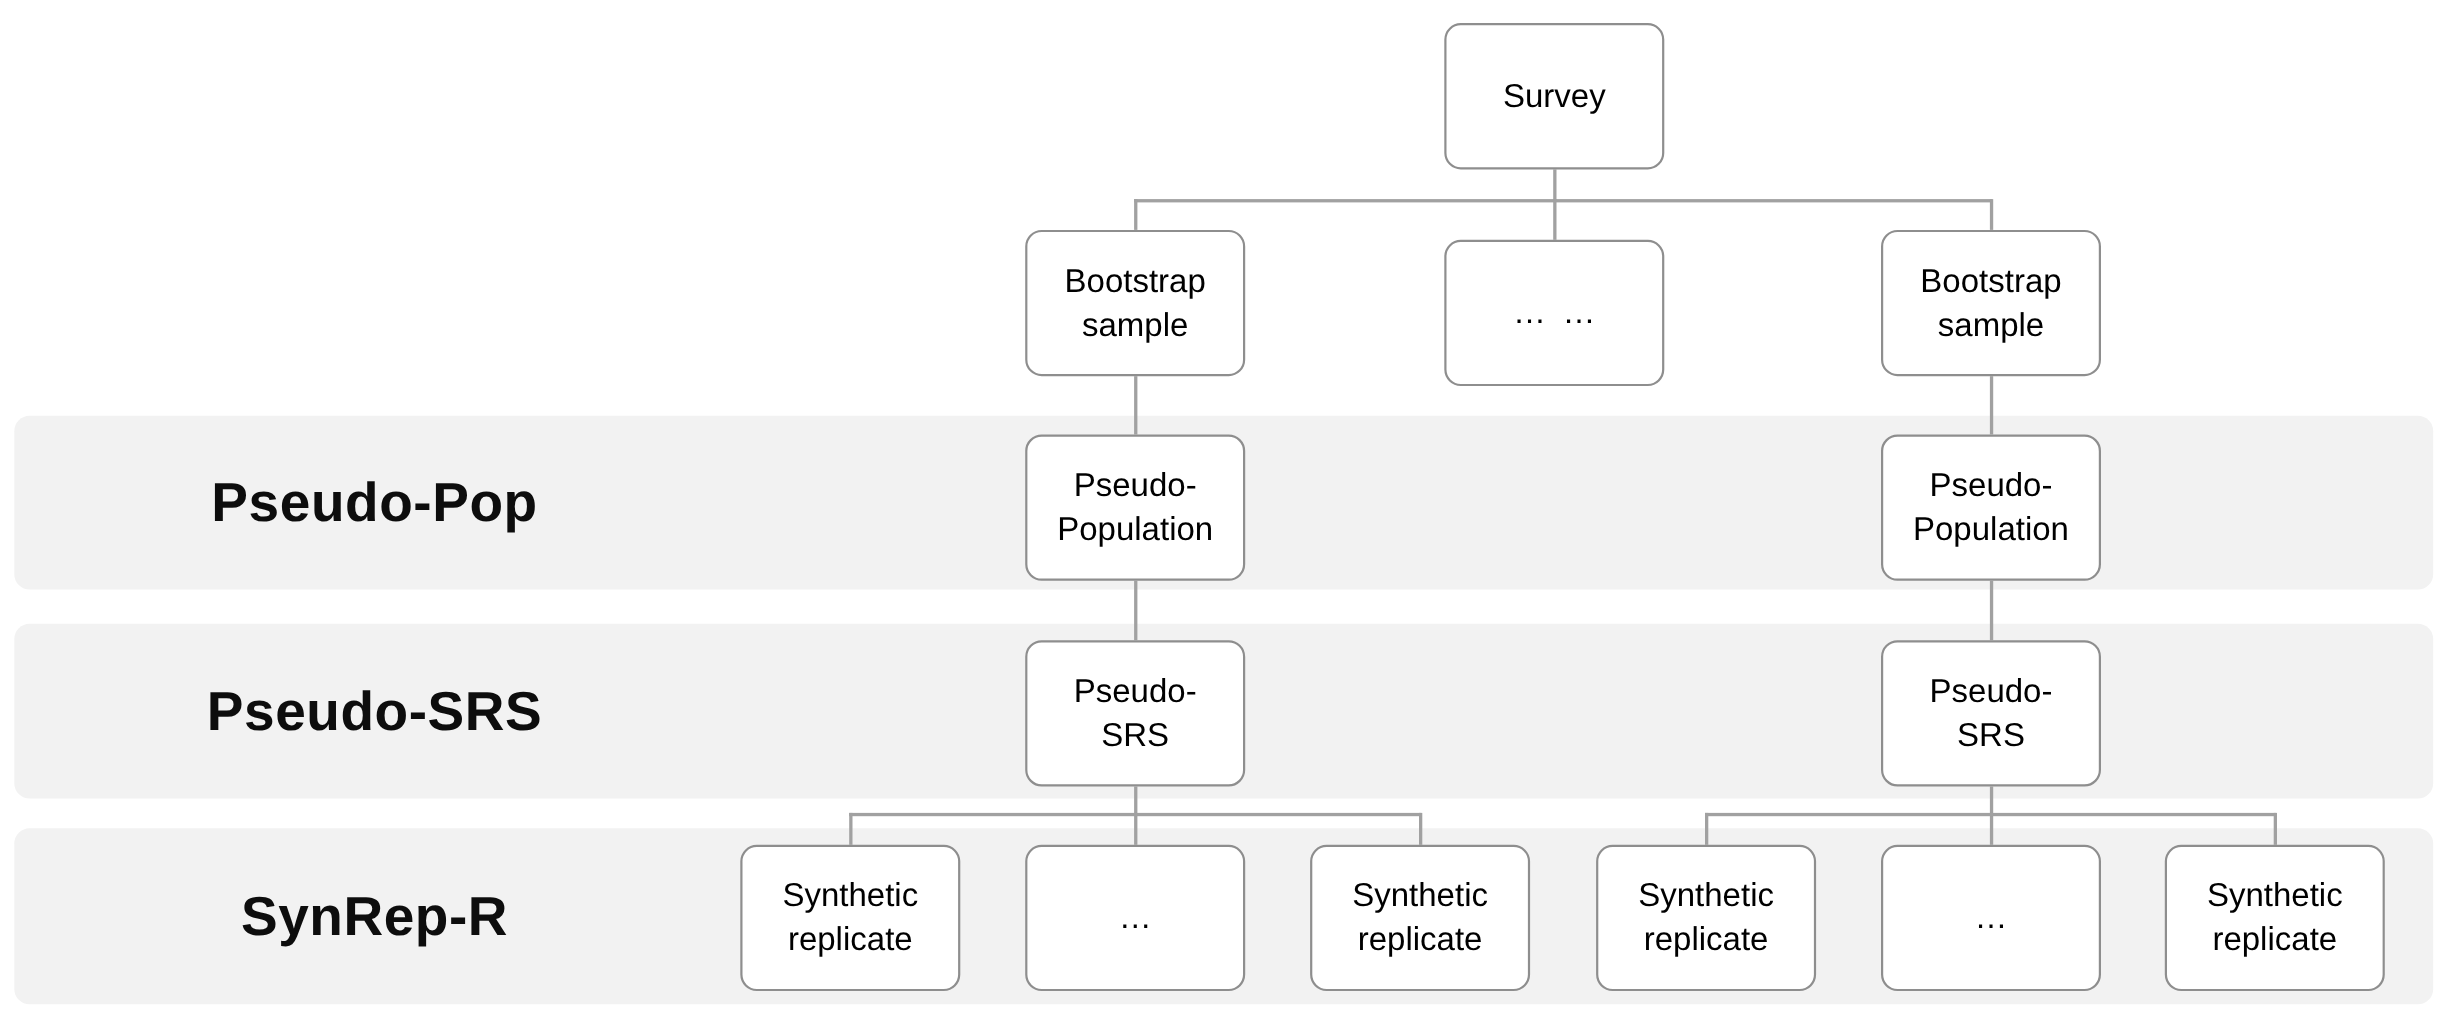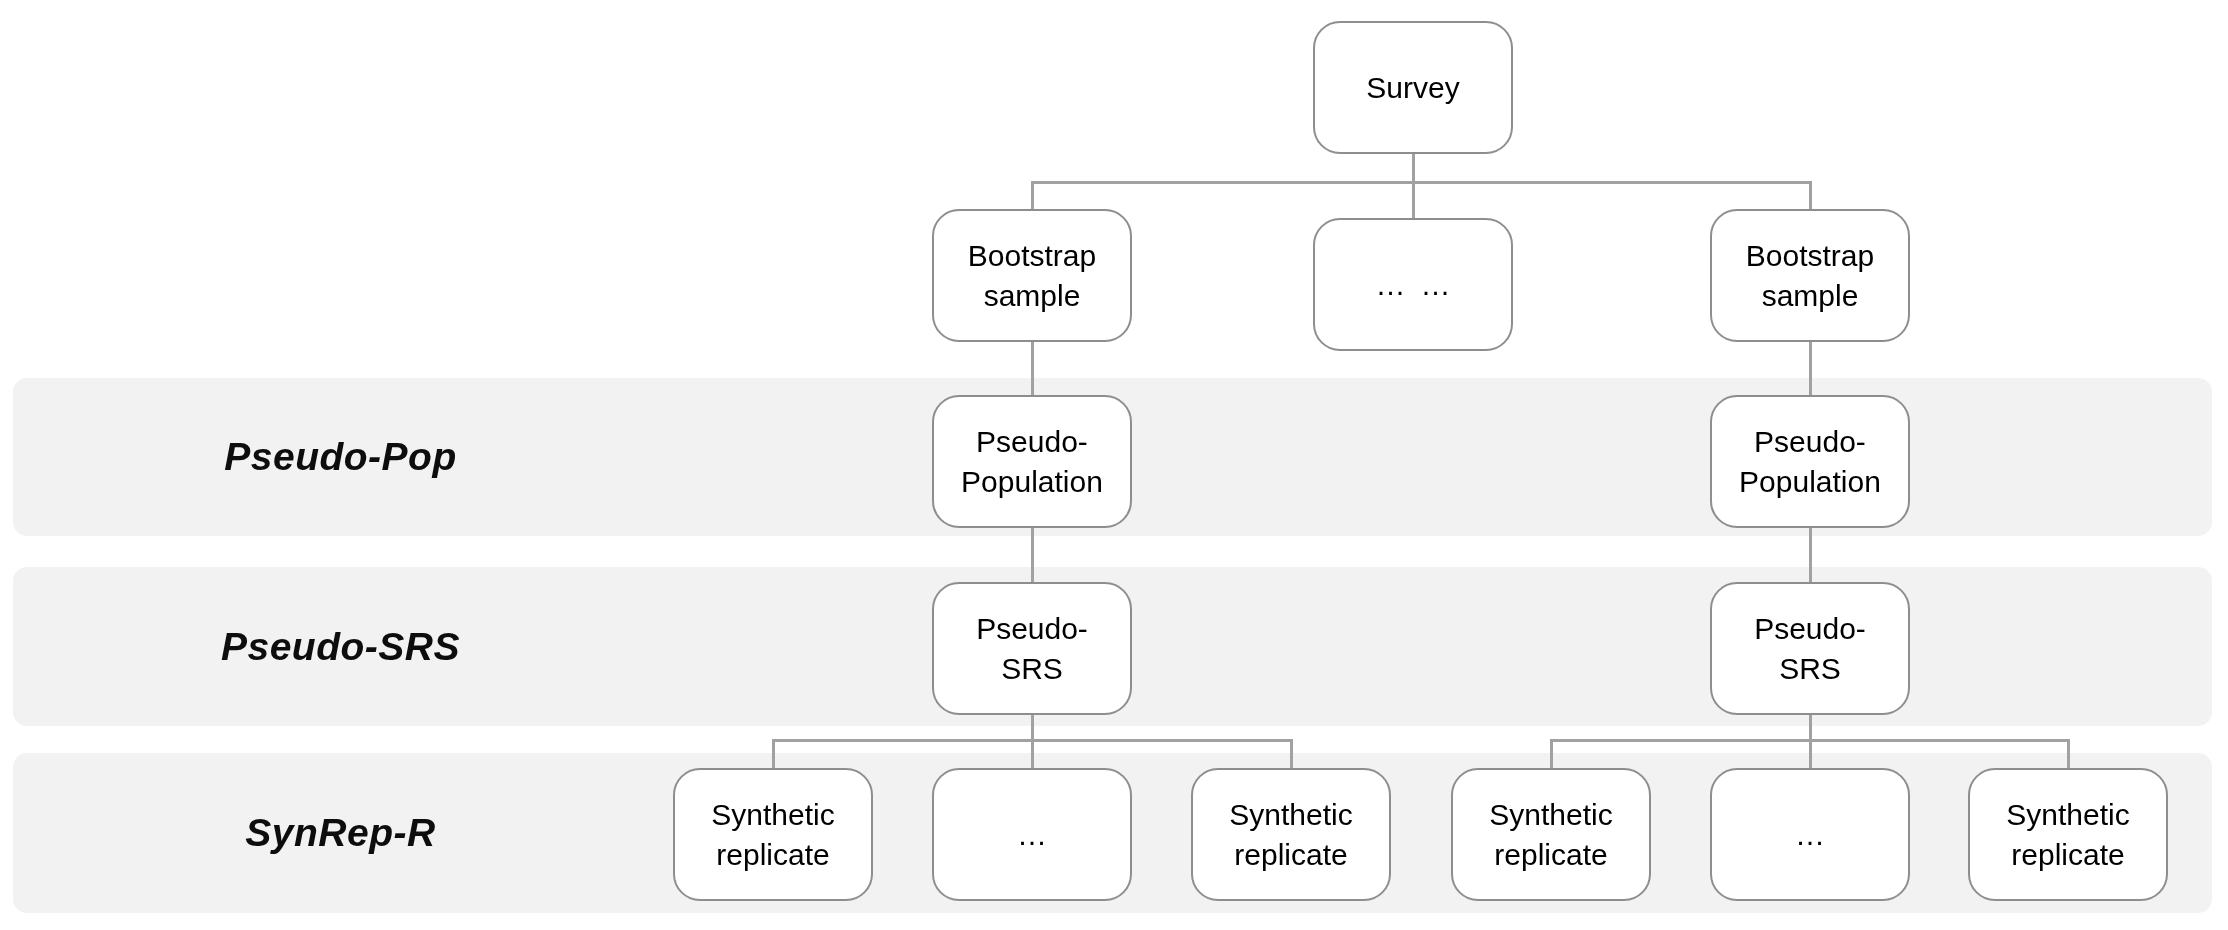--- a/index.html
+++ b/index.html
@@ -24,36 +24,36 @@
     background:var(--band-fill);
     border-radius:14px;
     z-index:0;
   }
   .band-1{top:378px;height:158px;}
   .band-2{top:567px;height:159px;}
   .band-3{top:753px;height:160px;}
   .band-label{
     position:absolute;left:0;top:0;bottom:0;width:655px;
     display:flex;align-items:center;justify-content:center;
-    font-size:39px;font-style:italic;font-weight:600;
+    font-size:50px;font-weight:600;
     color:var(--label-text);
     letter-spacing:0.5px;
   }
   
   .hline,.vline{position:absolute;background:var(--connector);z-index:1;}
   .hline{height:2.5px;}
   .vline{width:2.5px;}
   
   .node{
     position:absolute;
     width:200px;height:133px;
     box-sizing:border-box;
     background:#ffffff;
     border:2.5px solid var(--box-border);
-    border-radius:27px;
+    border-radius:15px;
     display:flex;align-items:center;justify-content:center;
     text-align:center;
     font-size:30px;line-height:40px;
     color:var(--text);
     white-space:pre-line;
     z-index:2;
   }
   
   .n-survey{left:1313px;top:21px;}
   .n-boot-l{left:932px;top:209px;}

